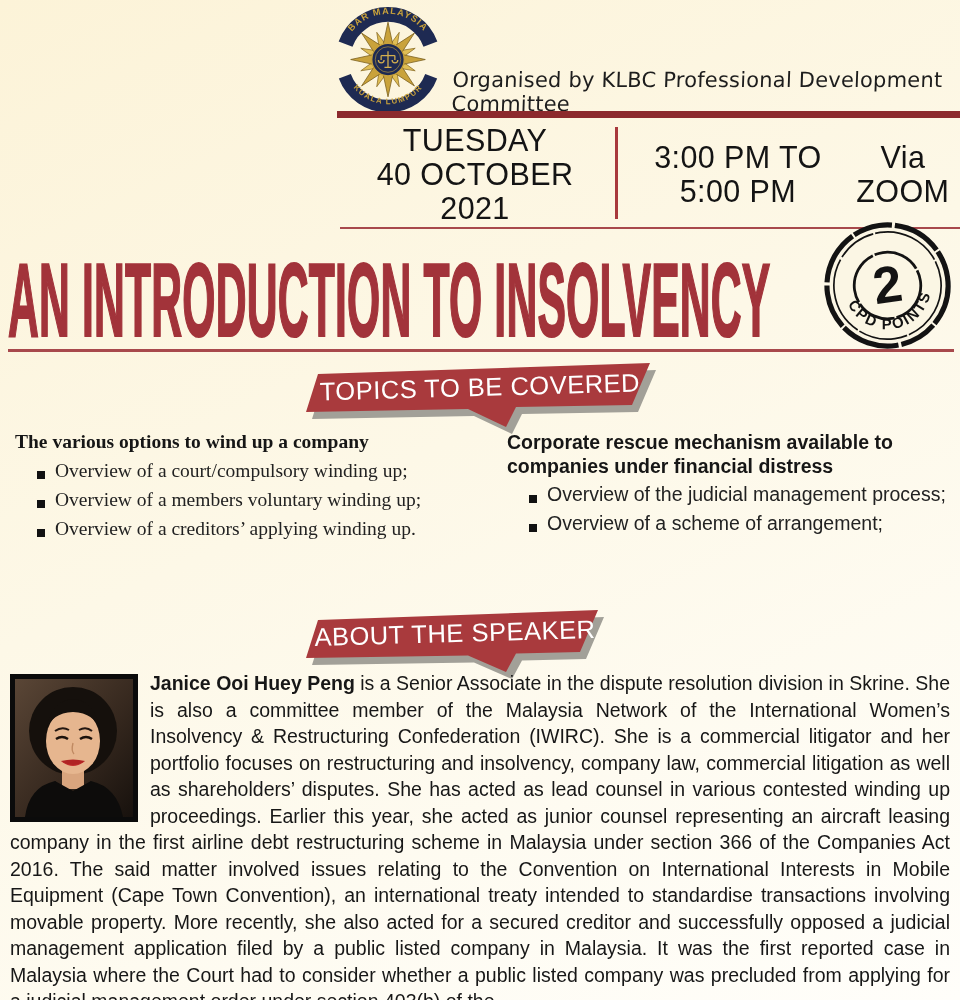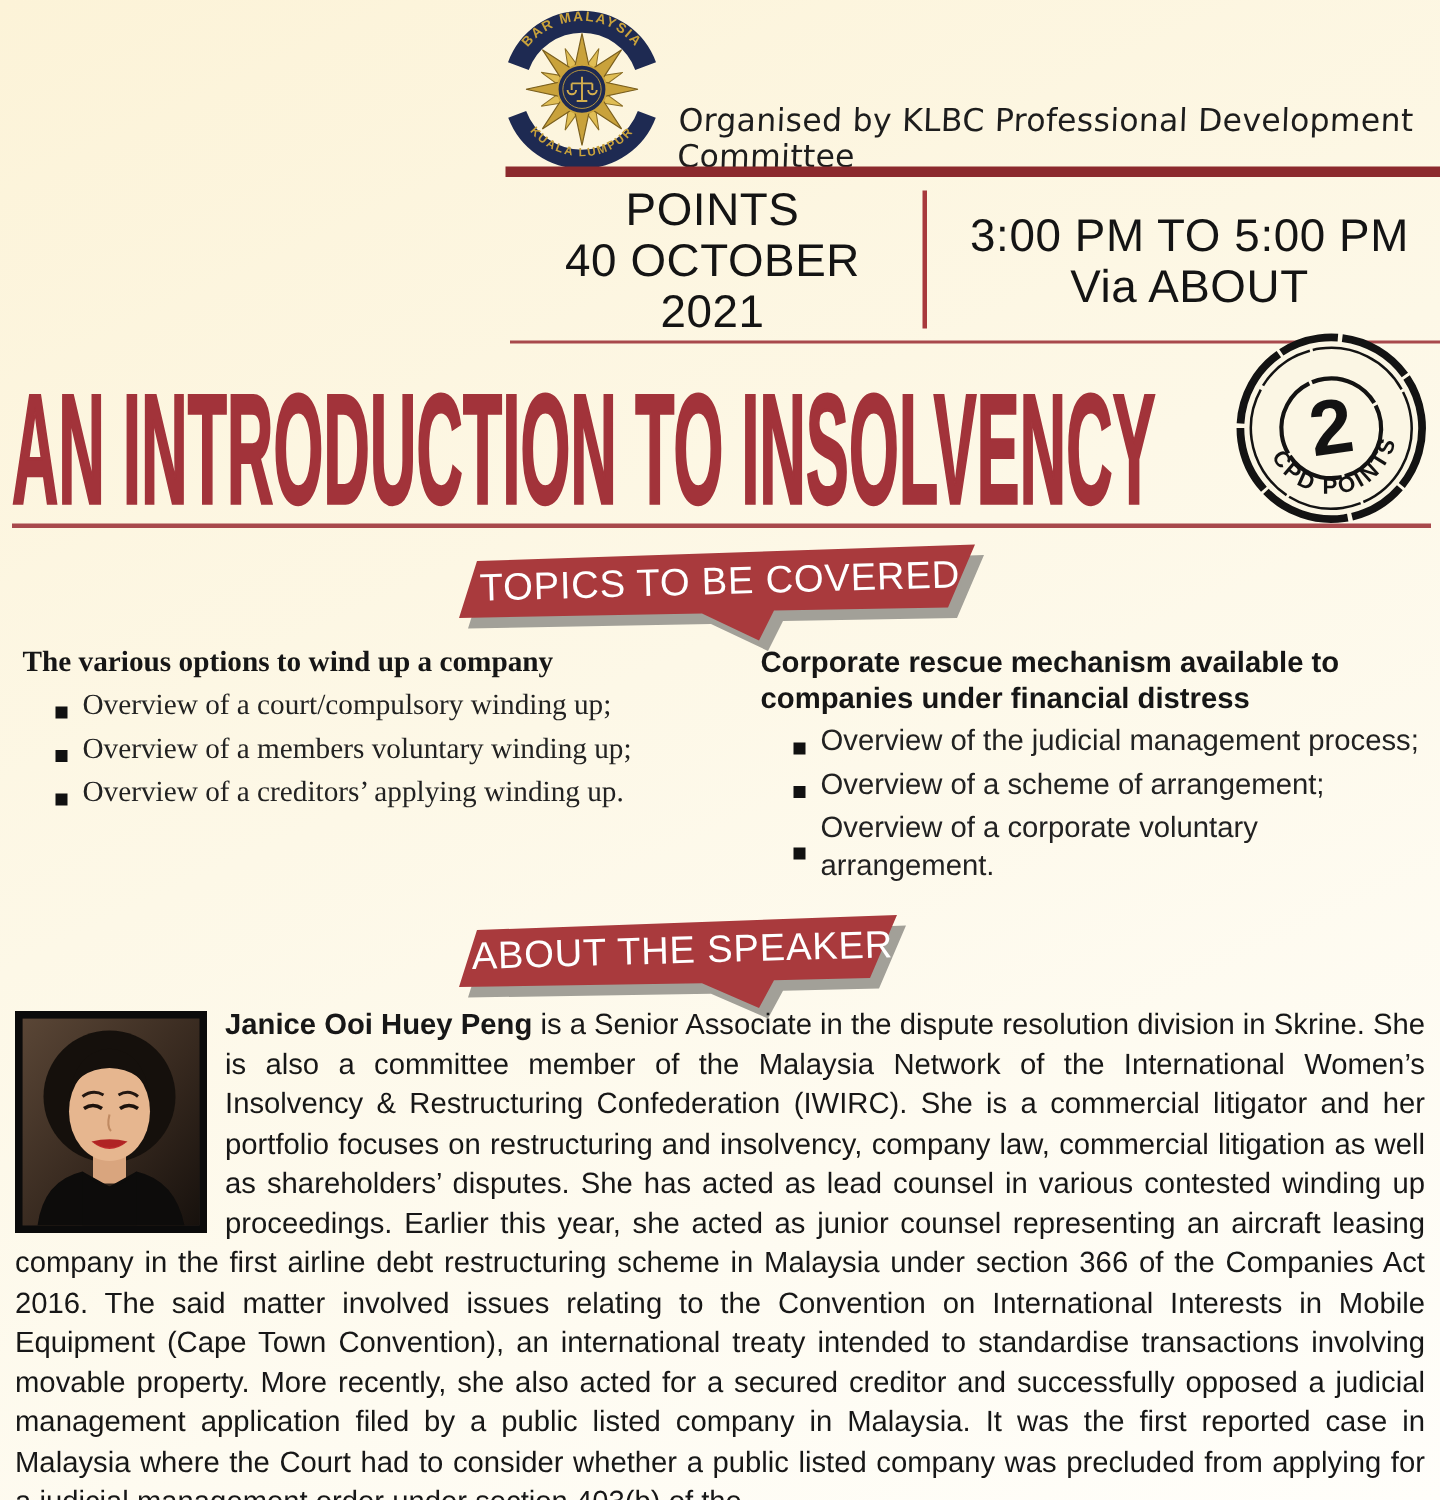--- a/index.html
+++ b/index.html
@@ -11,21 +11,21 @@
   .abs{position:absolute;}
   
   .organised{left:452px;top:68px;font-family:"DejaVu Sans",sans-serif;
     font-size:21px;color:#1d1d1d;letter-spacing:.2px;transform:skewX(-2deg);}
   .header-rule{left:337px;top:111px;width:623px;height:7px;background:#8C2A2D;}
   
   .date-block{left:338px;top:127px;width:274px;height:94px;display:flex;flex-direction:column;
     justify-content:center;align-items:center;text-align:center;font-size:30.5px;line-height:34px;
     color:#141414;letter-spacing:.4px;}
   .session-divider{left:615px;top:127px;width:3px;height:92px;background:#A8393C;}
-  .time-block{left:628px;top:127px;width:330px;height:94px;display:flex;flex-direction:column;
+  .time-block{left:628px;top:127px;width:330px;height:94px;display:flex;flex-direction:row;
     justify-content:center;align-items:center;text-align:center;font-size:30.5px;line-height:34px;
     color:#141414;letter-spacing:.4px;}
   .thin-rule-1{left:340px;top:227px;width:620px;height:2px;background:#A8494C;}
   .thin-rule-2{left:8px;top:349px;width:946px;height:2.5px;background:#A8494C;}
   
   .event-title{left:8px;top:248px;font-size:104px;font-weight:700;line-height:1;
     color:#A2333A;-webkit-text-stroke:2.2px #A2333A;white-space:nowrap;
     transform:scaleX(0.41);transform-origin:0 0;letter-spacing:.5px;}
   .stamp{left:818px;top:216px;}
   
@@ -79,27 +79,27 @@
     </text>
     <text font-size="8" font-weight="700" fill="#C9A23B" letter-spacing="1.4">
       <textPath href="#arcBot" startOffset="50%" text-anchor="middle">KUALA LUMPUR</textPath>
     </text>
   </svg>
 
   <div class="abs organised">Organised by KLBC Professional Development Committee</div>
   <div class="abs header-rule"></div>
 
   <div class="abs date-block">
-    <div>POINTS</div>
+    <div>TUESDAY</div>
     <div>40 OCTOBER 2021</div>
   </div>
   <div class="abs session-divider"></div>
   <div class="abs time-block">
     <div>3:00 PM TO 5:00 PM</div>
-    <div>Via ABOUT</div>
+    <div>Via ZOOM</div>
   </div>
   <div class="abs thin-rule-1"></div>
 
   <div class="abs thin-rule-2"></div>
   <div class="abs event-title">AN INTRODUCTION TO INSOLVENCY</div>
 
   <svg class="abs stamp" width="139" height="139" viewBox="-70 -70 140 140">
     <g transform="rotate(-8)">
       <circle r="61" fill="#FBF6E4" stroke="#131313" stroke-width="5.2" stroke-dasharray="50 2 38 3 60 2 45 3 55 2 40 3"></circle>
       <circle r="54" fill="none" stroke="#131313" stroke-width="1.7" stroke-dasharray="70 2 50 2 80 3 40 2"></circle>
@@ -139,24 +139,20 @@
     <div class="col-right">
       <div class="col-heading">Corporate rescue mechanism available to companies under financial distress</div>
       <div class="topic-item">
         <span class="bullet"></span>
         <span>Overview of the judicial management process;</span>
       </div>
       <div class="topic-item">
         <span class="bullet"></span>
         <span>Overview of a scheme of arrangement;</span>
       </div>
-      <div class="topic-item">
-        <span class="bullet"></span>
-        <span>Overview of a corporate voluntary arrangement.</span>
-      </div>
     </div>
   </div>
 
   <svg class="abs" style="left:300px;top:601px;" width="320" height="80" viewBox="300 601 320 80">
     <polygon transform="translate(6,7)" fill="#A2A098" points="318,620 598,610 580,652 516,653.5 506,672 468,655.5 306,658"></polygon>
     <polygon fill="#A93A3D" points="318,620 598,610 580,652 516,653.5 506,672 468,655.5 306,658"></polygon>
     <text x="455" y="642" transform="rotate(-1.6 455 638)" text-anchor="middle" font-size="25.5" fill="#FFFFFF" letter-spacing="0.5">ABOUT THE SPEAKER</text>
   </svg>
 
   <div class="abs bio">

